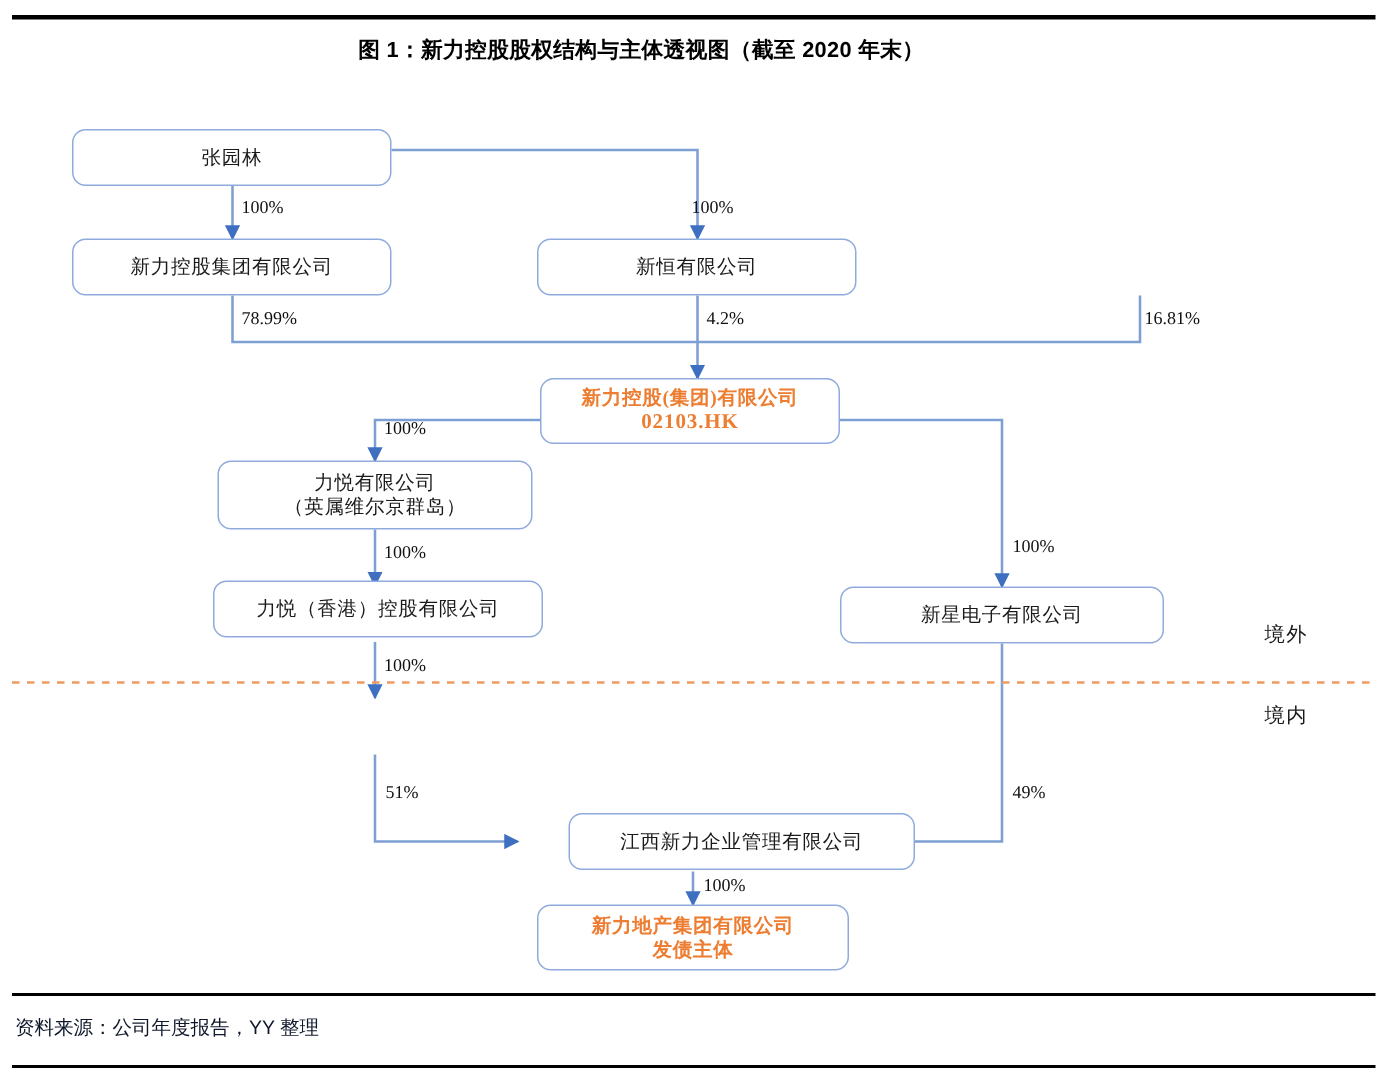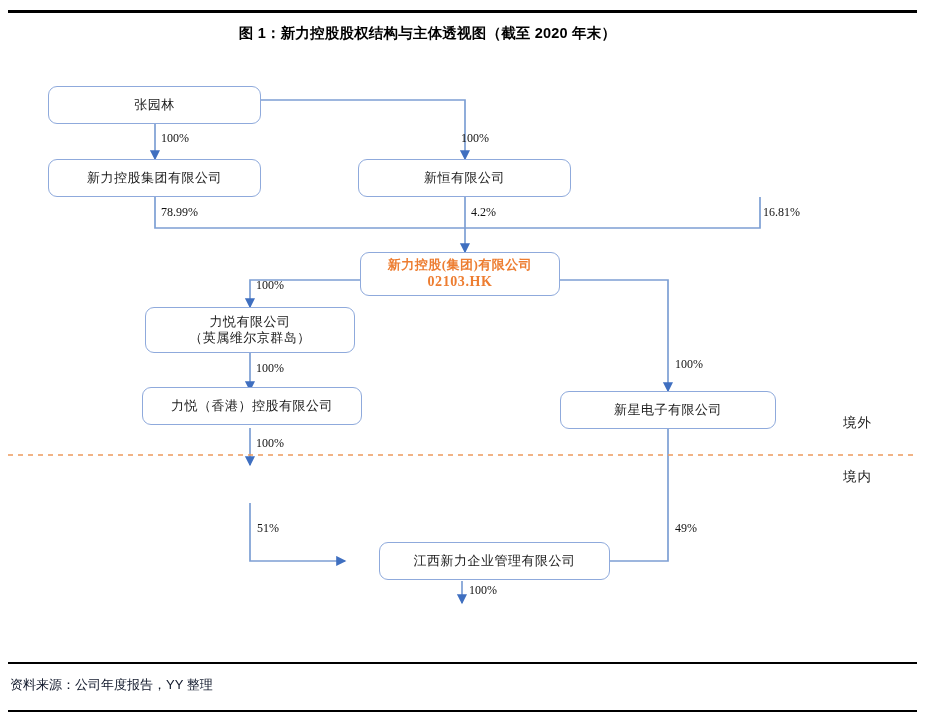--- a/index.html
+++ b/index.html
@@ -136,20 +136,24 @@
 
   <div class="node" style="left:560px;top:391px;width:216px;height:38px;">
     <span>新星电子有限公司</span>
   </div>
 
 
   <div class="node" style="left:347px;top:542px;width:231px;height:38px;margin-left:32px;">
     <span>江西新力企业管理有限公司</span>
   </div>
 
+  <div class="node accent" style="left:358px;top:603px;width:208px;height:44px;flex-direction:column;">
+    <span>新力地产集团有限公司</span>
+    <span class="l2">发债主体</span>
+  </div>
 
   <div class="pct" style="left:161px;top:131px;">100%</div>
   <div class="pct" style="left:461px;top:131px;">100%</div>
   <div class="pct" style="left:161px;top:205px;">78.99%</div>
   <div class="pct" style="left:471px;top:205px;">4.2%</div>
   <div class="pct" style="left:763px;top:205px;">16.81%</div>
   <div class="pct" style="left:256px;top:278px;">100%</div>
   <div class="pct" style="left:256px;top:361px;">100%</div>
   <div class="pct" style="left:256px;top:436px;">100%</div>
   <div class="pct" style="left:675px;top:357px;">100%</div>

